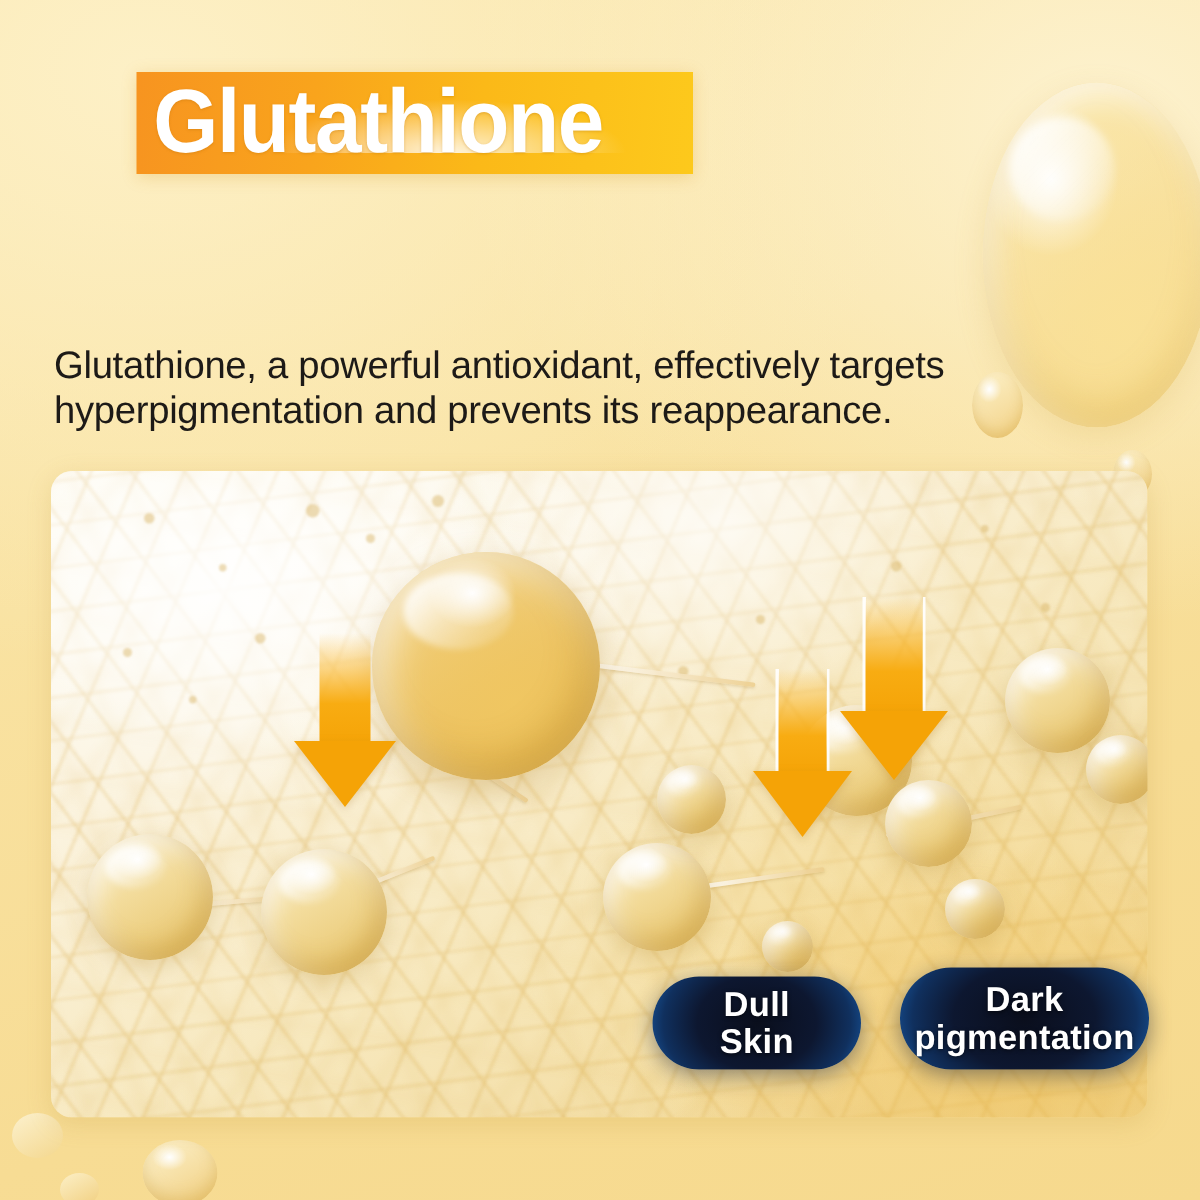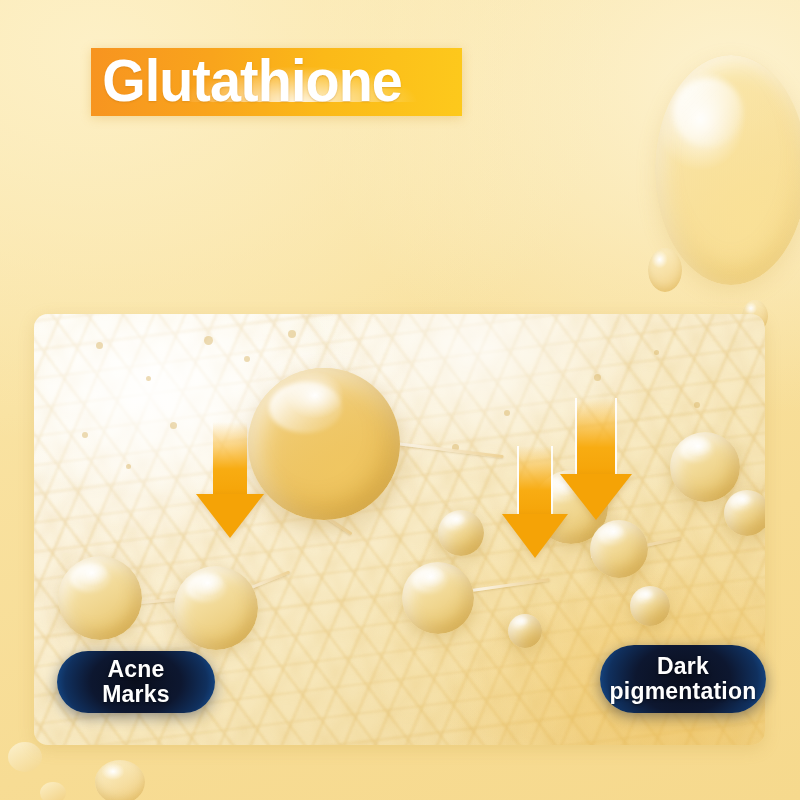--- a/index.html
+++ b/index.html
@@ -216,20 +216,22 @@
   <div class="bg-drop drop-b1"></div>
   <div class="bg-drop drop-b2"></div>
   <div class="bg-drop drop-b3"></div>
 
   <div class="title-block">
     <div class="banner" id="banner1">
       <span class="banner-text">Glutathione</span>
     </div>
   </div>
 
+  <div class="subtitle">Glutathione, a powerful antioxidant, effectively targets
+hyperpigmentation and prevents its reappearance.</div>
 
   <div class="photo">
     <div class="lattice"></div>
     <div class="lattice l2"></div>
     <div class="haze"></div>
 
     <div class="specks">
       <span class="speck" style="left:62px;top:28px;width:7px;height:7px;"></span>
       <span class="speck" style="left:112px;top:62px;width:5px;height:5px;"></span>
       <span class="speck" style="left:170px;top:22px;width:9px;height:9px;"></span>
@@ -274,23 +276,23 @@
       <div class="stem"></div>
         <div class="head"></div>
     </div>
     <div class="arrow outlined" id="arrow3">
       <div class="stem"></div>
         <div class="head"></div>
     </div>
   </div>
 
   <div class="pills">
-    <div class="pill" id="pill1">
-      <span class="lbl">Acne
-Marks</span>
+    <div class="pill" id="pill3">
+      <span class="lbl">Dull
+Skin</span>
     </div>
     <div class="pill" id="pill4">
       <span class="lbl">Dark
 pigmentation</span>
     </div>
   </div>
 
 </div>
 
 </body></html>

